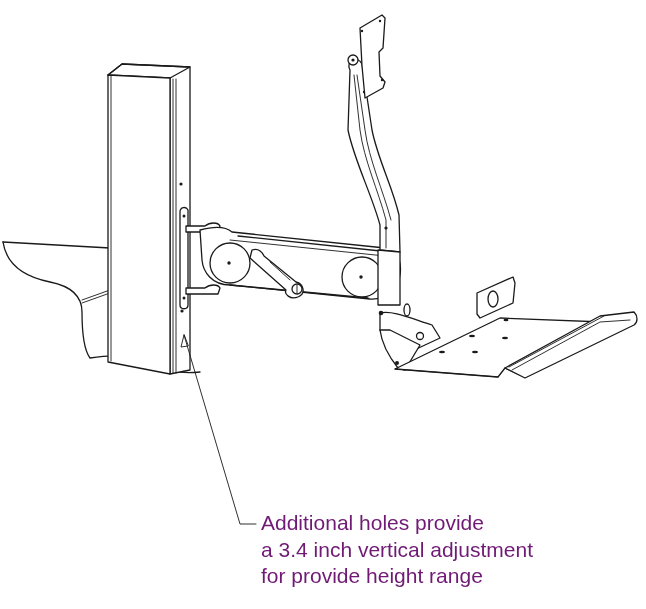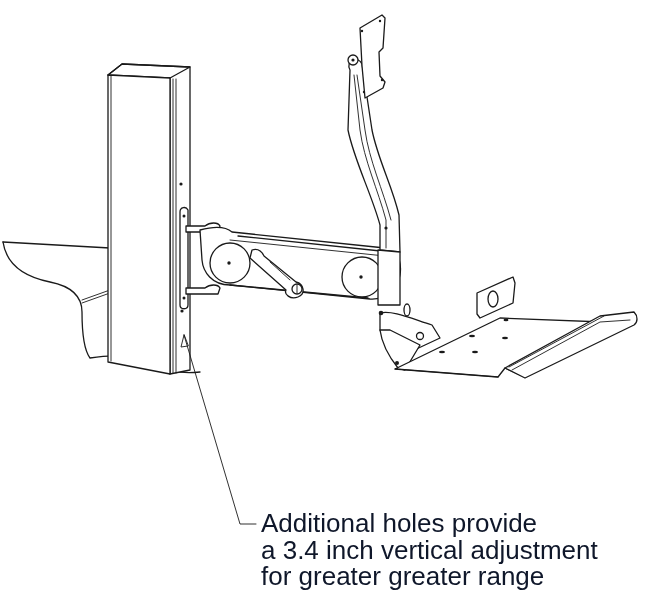--- a/index.html
+++ b/index.html
@@ -6,21 +6,21 @@
   body { width: 646px; height: 609px; position: relative; overflow: hidden; }
   .drawing { position: absolute; left: 0; top: 0; width: 646px; height: 609px; }
   .drawing svg { width: 646px; height: 609px; display: block; }
   .ln { fill: none; stroke: #1a1a1a; stroke-width: 1.3; stroke-linejoin: round; stroke-linecap: round; }
   .ln-thin { fill: none; stroke: #1a1a1a; stroke-width: 0.9; stroke-linejoin: round; stroke-linecap: round; }
   .fillw { fill: #ffffff; stroke: #1a1a1a; stroke-width: 1.3; stroke-linejoin: round; }
   .dot { fill: #1a1a1a; }
   .callout {
     position: absolute; left: 261px; top: 510px;
     font-family: "Liberation Sans", sans-serif;
-    font-size: 26px; line-height: 26.5px; color: #0f172a;
+    font-size: 21px; line-height: 26.5px; color: #701a75;
   }
   .callout div { white-space: nowrap; }
 </style>
 </head>
 <body>
 
 <div class="drawing">
 <svg viewBox="0 0 646 609" xmlns="http://www.w3.org/2000/svg">
 
   <g>
@@ -117,14 +117,14 @@
 
   <g>
     <path class="ln-thin" d="M184,335 L240,524 L256,524"></path>
   </g>
 </svg>
 </div>
 
 <div class="callout">
   <div>Additional holes provide</div>
   <div>a 3.4 inch vertical adjustment</div>
-  <div>for greater greater range</div>
+  <div>for provide height range</div>
 </div>
 
 </body></html>

